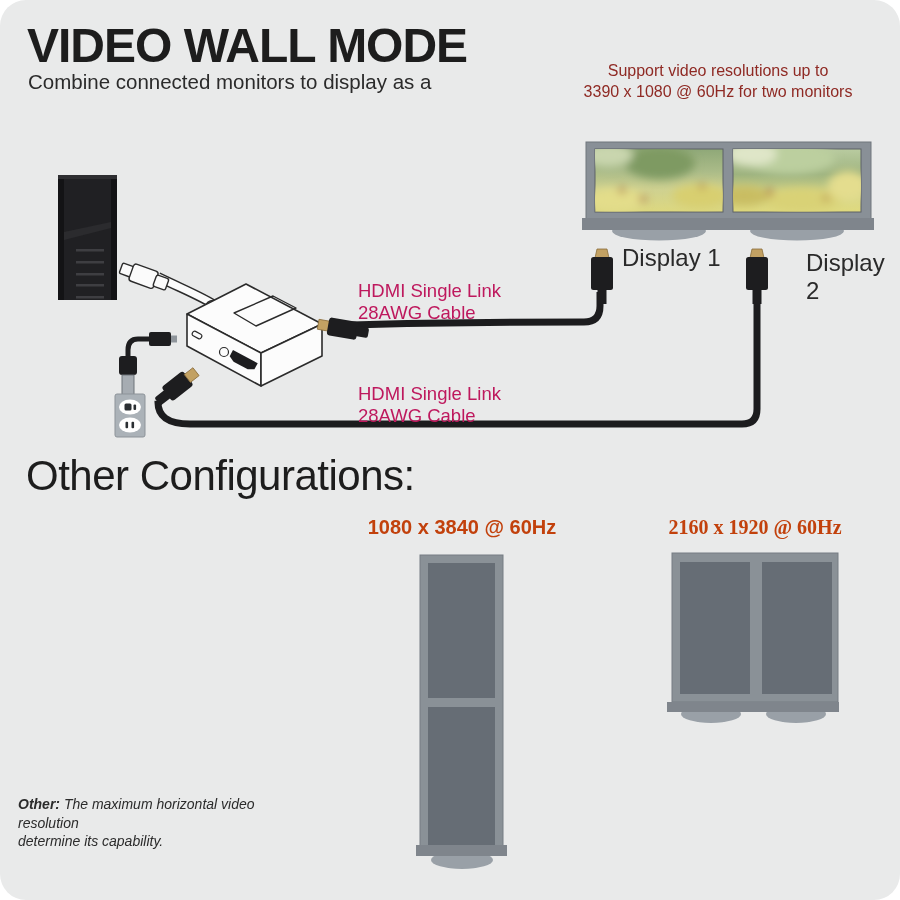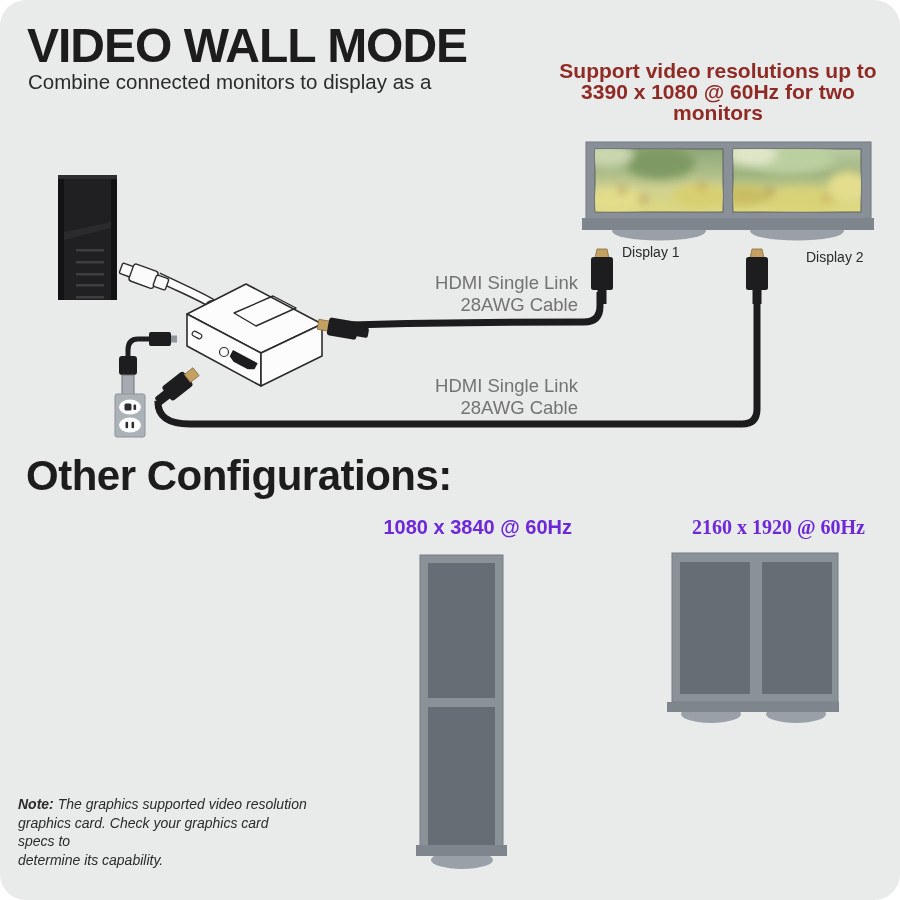--- a/index.html
+++ b/index.html
@@ -11,35 +11,35 @@
   .abs{position:absolute;}
   .title{
     left:27px;top:18px;font-size:48px;font-weight:700;letter-spacing:-1px;
     color:#1d1d1d;
   }
   .subtitle{
     left:28px;top:69px;font-size:20.5px;line-height:26px;color:#2b2b2b;
   }
   .support{
     left:540px;top:60px;width:356px;text-align:center;
-    font-size:21px;font-weight:700;line-height:21px;color:#8f2a24;
+    font-size:16px;font-weight:400;line-height:21px;color:#8f2a24;
   }
   .cable-label{
-    width:220px;text-align:right;font-size:18.5px;line-height:21.5px;color:#737373;
+    width:220px;text-align:left;font-size:18.5px;line-height:21.5px;color:#be185d;margin-top:8px;
   }
   .cable-label-1{left:358px;top:272px;}
   .cable-label-2{left:358px;top:375px;}
-  .display-label{font-size:14px;color:#2a2a2a;}
+  .display-label{font-size:24px;color:#2a2a2a;}
   .display-label-1{left:622px;top:244px;}
   .display-label-2{left:806px;top:249px;}
   .other-heading{
-    left:26px;top:452px;font-size:42px;font-weight:700;letter-spacing:-0.5px;color:#1d1d1d;
+    left:26px;top:452px;font-size:42px;font-weight:400;letter-spacing:-0.5px;color:#1d1d1d;
   }
   .res-label{
-    width:220px;text-align:right;font-size:20px;font-weight:700;color:#6d28d9;
+    width:220px;text-align:center;font-size:20px;font-weight:700;color:#c2410c;
   }
   .res-label-1{left:352px;top:516px;}
   .res-label-2{left:645px;top:516px;font-family:Liberation Serif, serif;}
   .footnote{
     left:18px;top:795px;width:290px;font-size:14px;font-style:italic;
     line-height:18.5px;color:#2b2b2b;
   }
   .footnote b{font-style:italic;}
   svg.diagram{position:absolute;left:0;top:0;}
 </style>
@@ -228,18 +228,17 @@
     <div>HDMI Single Link</div>
     <div>28AWG Cable</div>
   </div>
 
   <div class="abs other-heading">Other Configurations:</div>
 
   <div class="abs res-label res-label-1">1080 x 3840 @ 60Hz</div>
   <div class="abs res-label res-label-2">2160 x 1920 @ 60Hz</div>
 
   <div class="abs footnote">
-    <div><b>Note:</b><span> The graphics supported video resolution</span></div>
-    <div>graphics card. Check your graphics card specs to</div>
+    <div><b>Other:</b><span> The maximum horizontal video resolution</span></div>
     <div>determine its capability.</div>
   </div>
 
 </div>
 
 </body></html>

